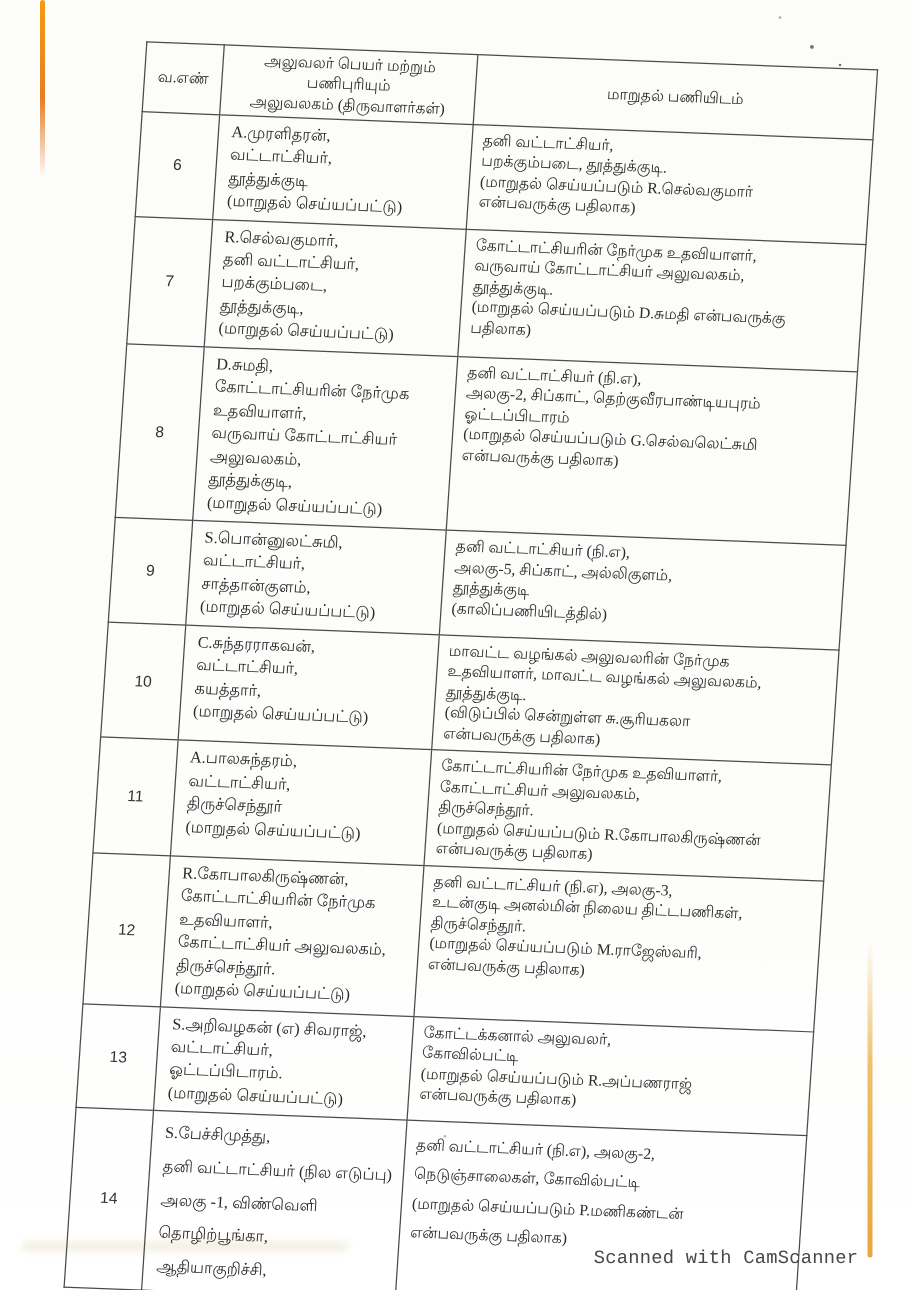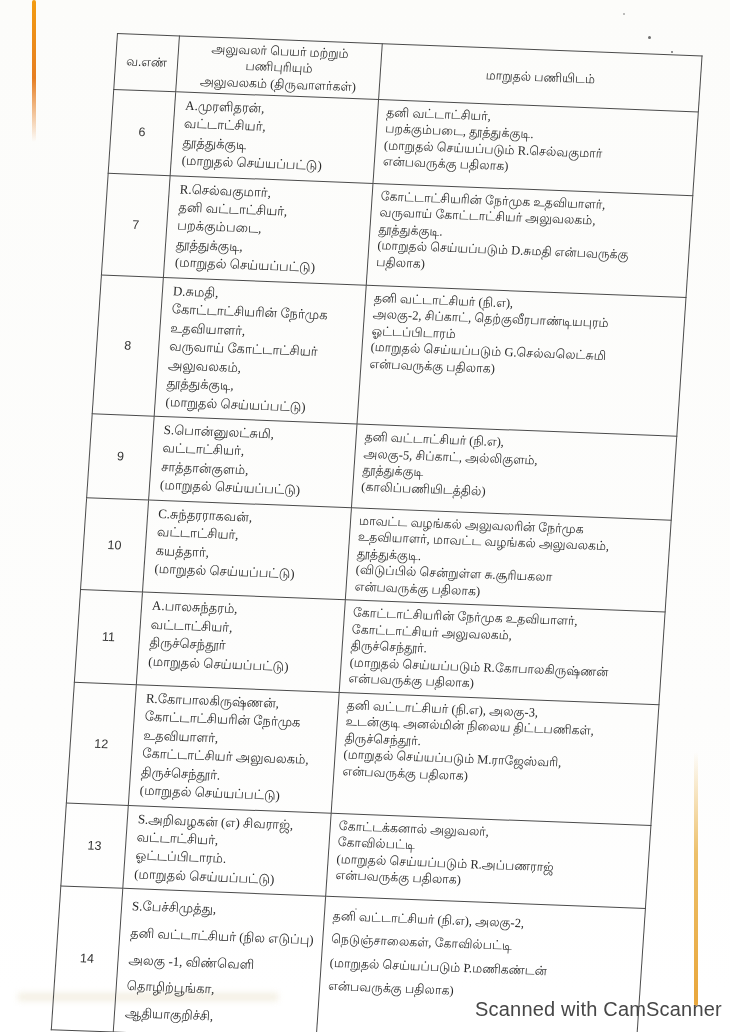--- a/index.html
+++ b/index.html
@@ -88,22 +88,22 @@
     line-height: 1.32;
     vertical-align: top;
   }
   tr.row-14 td.officer  { line-height: 2.05; }
   tr.row-14 td.transfer { line-height: 1.85; padding-top: 8px; }
 
   
   .watermark {
     position: absolute;
     left: 475px; top: 998px;
-    font-family: Liberation Sans, sans-serif;
-    font-size: 20px;
+    font-family: Liberation Mono, monospace;
+    font-size: 15px;
     letter-spacing: 0.2px;
     color: #474747;
   }
 </style>
 </head>
 <body>
 
 <div class="scan-page">
 
   <div class="streak-left"></div>

